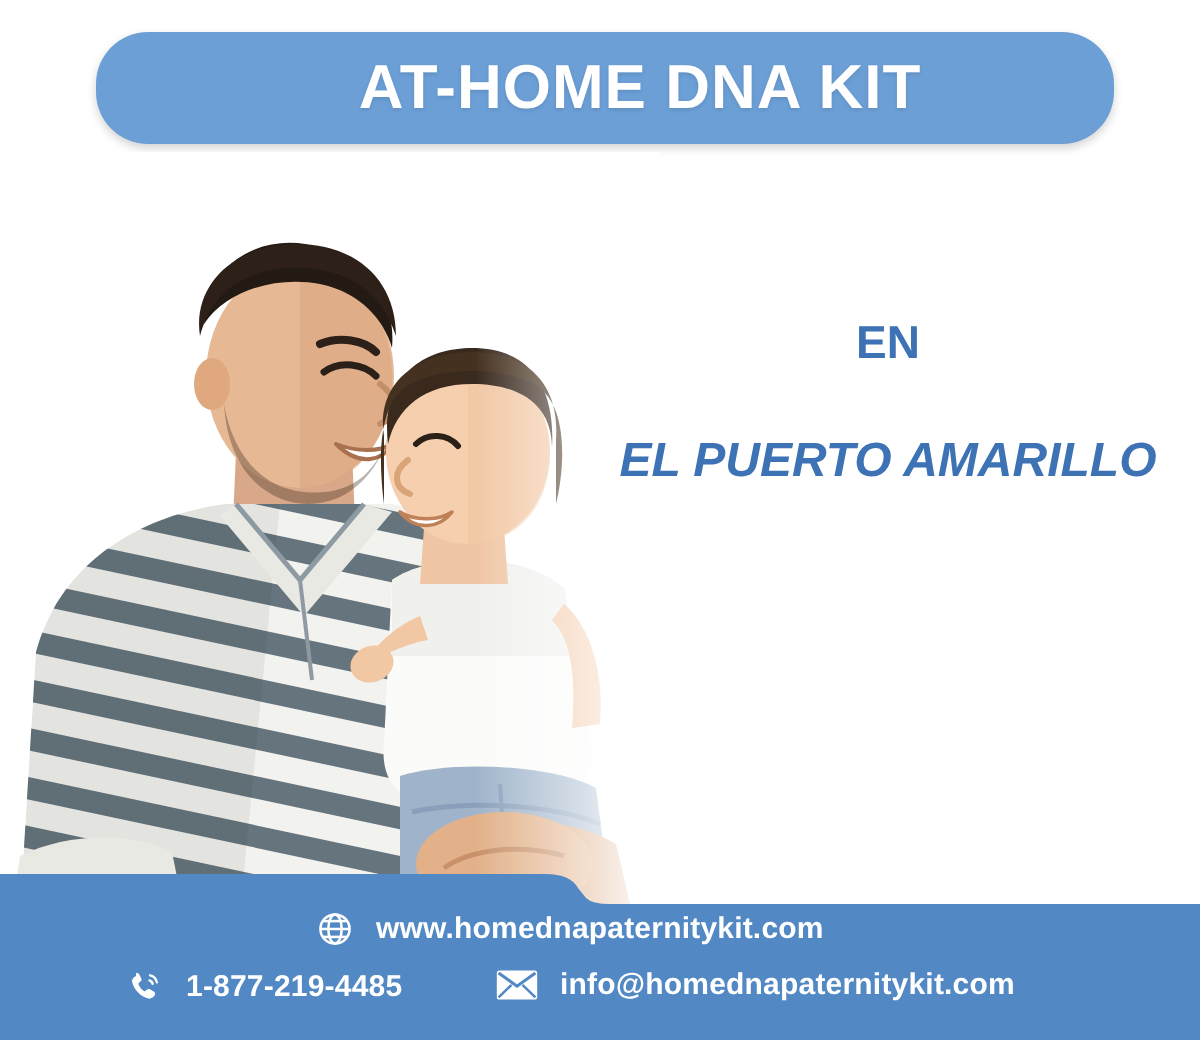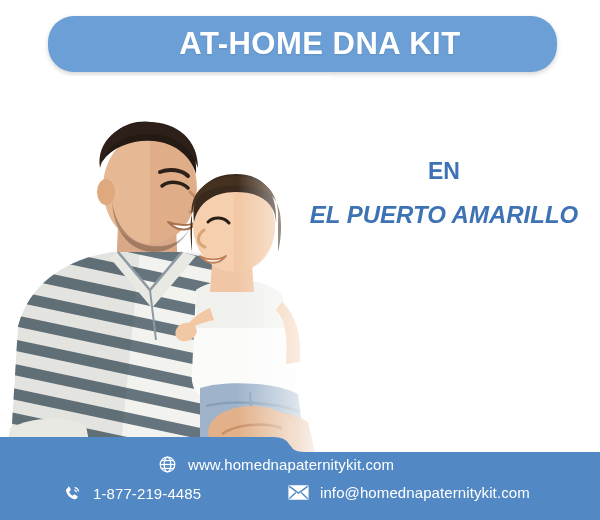--- a/index.html
+++ b/index.html
@@ -65,21 +65,21 @@
     text-align: center;
   }
   .headline-line {
     color: #3d72b4;
     font-weight: bold;
     font-size: 23px;
     line-height: 1;
     white-space: nowrap;
   }
   .headline-line.l1 { margin-bottom: 40px; }
-  .headline-line.l2 { margin-bottom: 20px; }
+  .headline-line.l2 { margin-bottom: 36px; }
   .headline-line.l3 { font-size: 24px; font-style: italic; }
 
   
   .footer {
     position: absolute;
     left: 0;
     top: 430px;
     width: 600px;
     height: 90px;
   }
@@ -97,30 +97,30 @@
   .footer-row {
     position: absolute;
     display: flex;
     align-items: center;
     color: #ffffff;
     font-size: 15px;
     white-space: nowrap;
   }
   .row-web  { left: 158px; top: 25px; }
   .row-phone{ left: 63px;  top: 54px; align-items: center; }
-  .row-mail { left: 248px; top: 54px; margin-left: 40px; }
+  .row-mail { left: 248px; top: 54px; }
 
   .f-icon {
     display: inline-flex;
     align-items: center;
     justify-content: center;
     margin-right: 11px;
     flex: 0 0 auto;
   }
-  .f-text { letter-spacing: 0.1px; }
+  .f-text { letter-spacing: 0.1px; font-weight: bold; }
 </style>
 </head>
 <body>
 
 <div class="poster">
 
   <div class="banner">
     <div class="banner-title">AT-HOME DNA KIT</div>
   </div>
 

